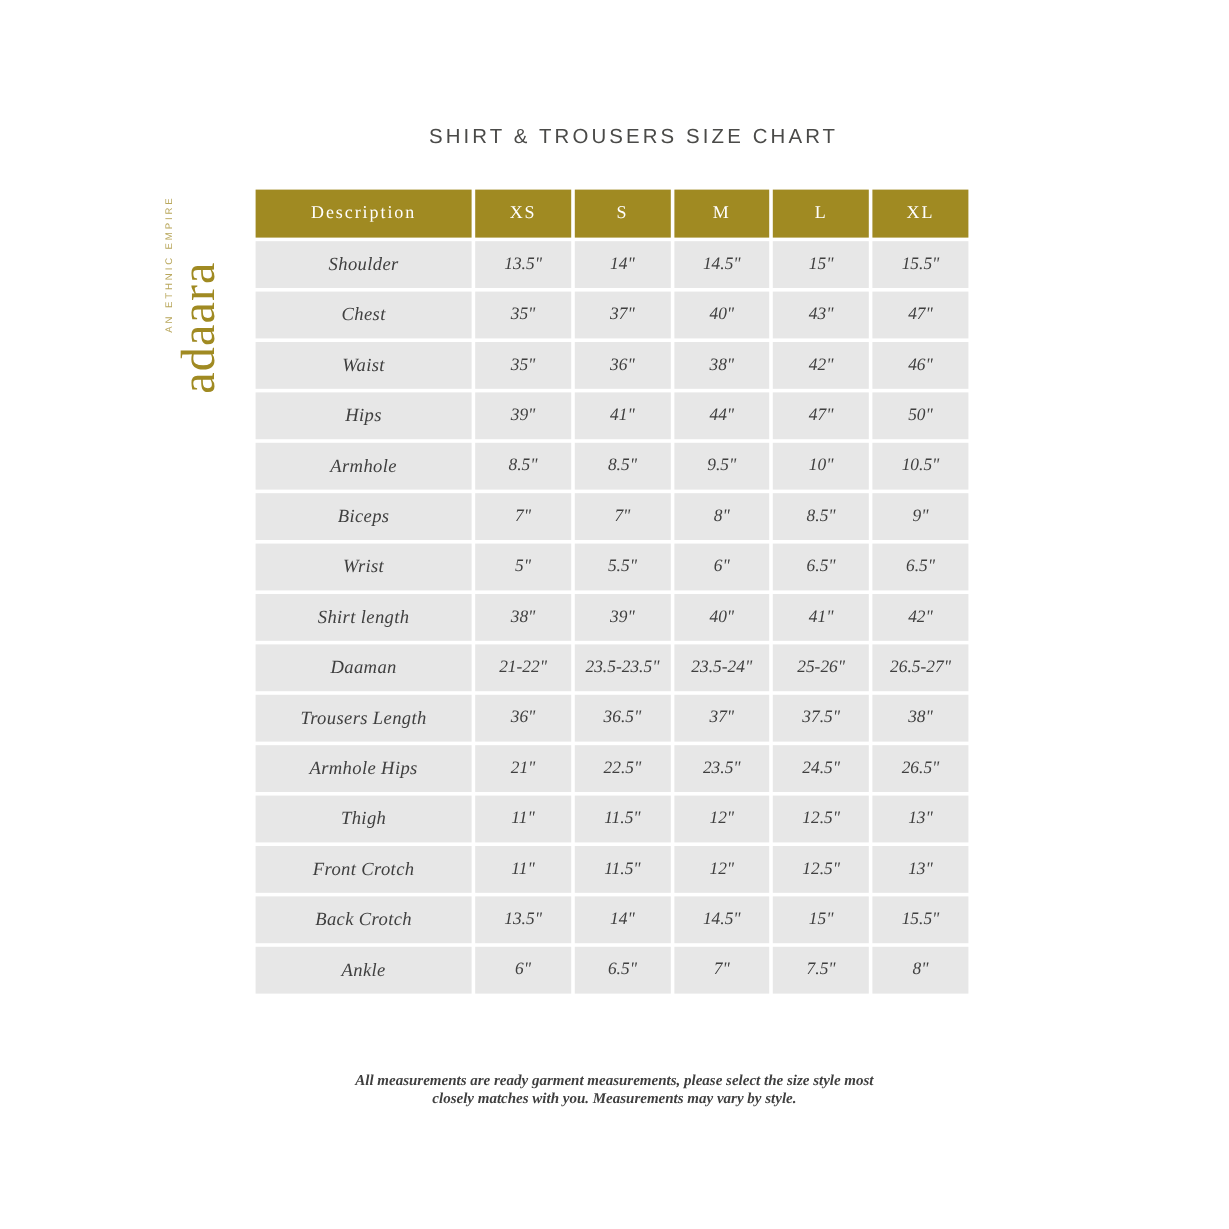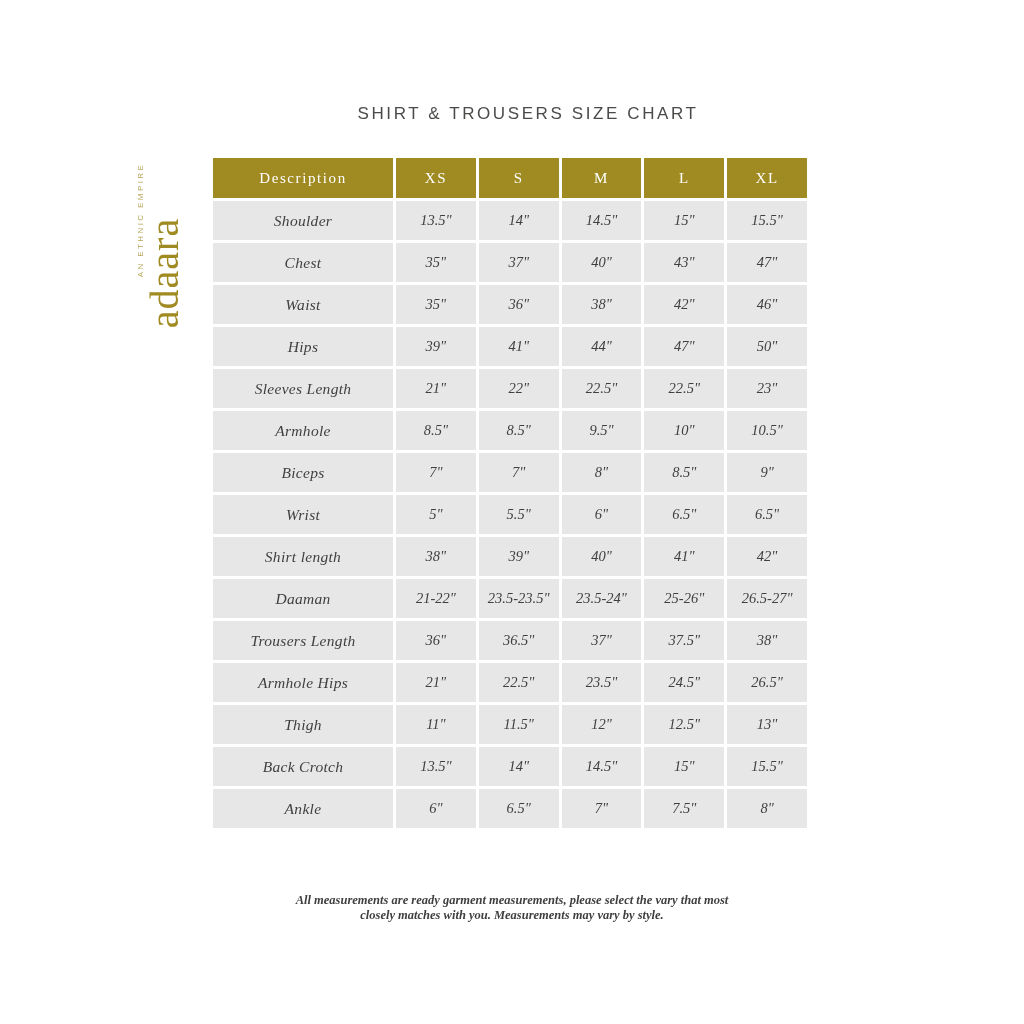--- a/index.html
+++ b/index.html
@@ -170,28 +170,20 @@
       </tr>
       <tr>
         <td class="row-label">Hips</td>
         <td>39"</td>
         <td>41"</td>
         <td>44"</td>
         <td>47"</td>
         <td>50"</td>
       </tr>
       <tr>
-        <td class="row-label">Sleeves Length</td>
-        <td>21"</td>
-        <td>22"</td>
-        <td>22.5"</td>
-        <td>22.5"</td>
-        <td>23"</td>
-      </tr>
-      <tr>
         <td class="row-label">Armhole</td>
         <td>8.5"</td>
         <td>8.5"</td>
         <td>9.5"</td>
         <td>10"</td>
         <td>10.5"</td>
       </tr>
       <tr>
         <td class="row-label">Biceps</td>
         <td>7"</td>
@@ -242,36 +234,44 @@
       </tr>
       <tr>
         <td class="row-label">Thigh</td>
         <td>11"</td>
         <td>11.5"</td>
         <td>12"</td>
         <td>12.5"</td>
         <td>13"</td>
       </tr>
       <tr>
+        <td class="row-label">Front Crotch</td>
+        <td>11"</td>
+        <td>11.5"</td>
+        <td>12"</td>
+        <td>12.5"</td>
+        <td>13"</td>
+      </tr>
+      <tr>
         <td class="row-label">Back Crotch</td>
         <td>13.5"</td>
         <td>14"</td>
         <td>14.5"</td>
         <td>15"</td>
         <td>15.5"</td>
       </tr>
       <tr>
         <td class="row-label">Ankle</td>
         <td>6"</td>
         <td>6.5"</td>
         <td>7"</td>
         <td>7.5"</td>
         <td>8"</td>
       </tr>
     </tbody>
   </table>
 
   <div class="footnote">
-    <span>All measurements are ready garment measurements, please select the vary that most</span>
+    <span>All measurements are ready garment measurements, please select the size style most</span>
     <span>closely matches with you. Measurements may vary by style.</span>
   </div>
 
 </div>
 
 </body></html>

